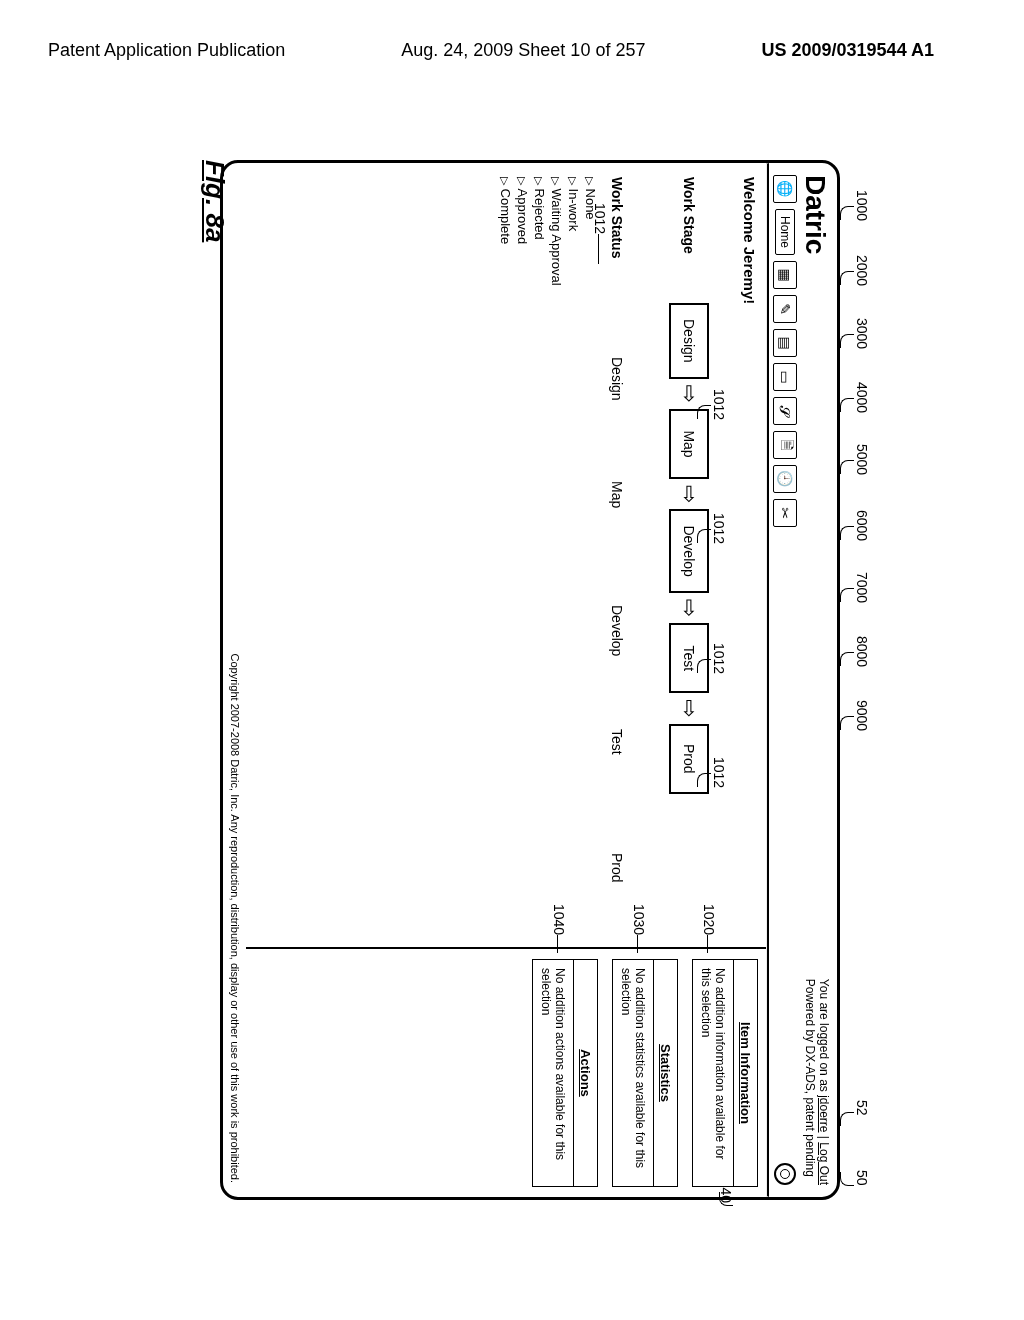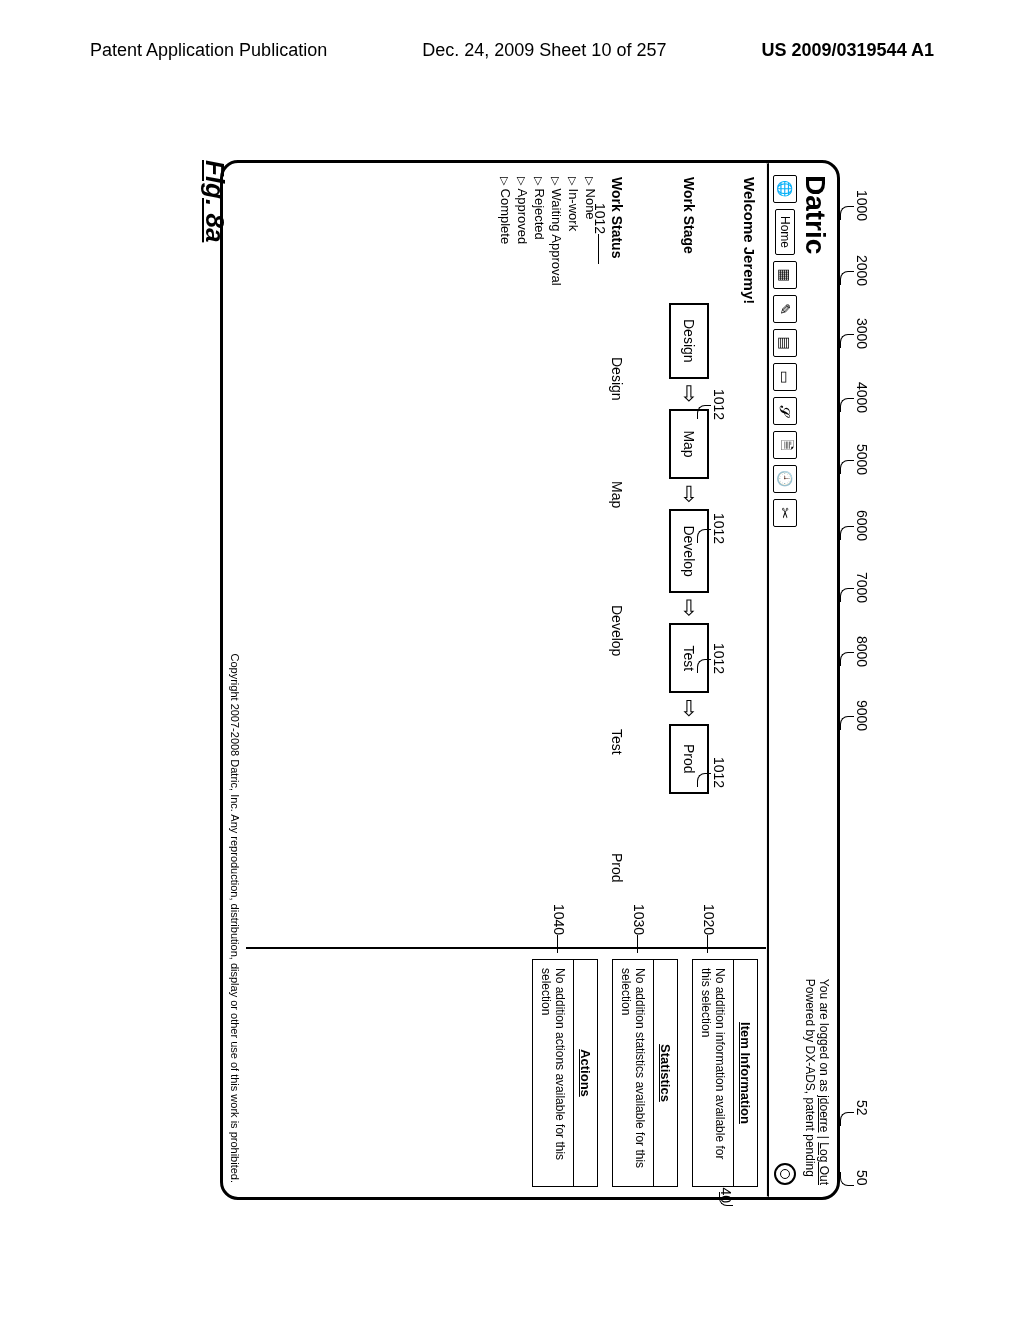--- a/index.html
+++ b/index.html
@@ -7,21 +7,21 @@
     margin: 0;
     font-family: Arial, Helvetica, sans-serif;
     background: #fff;
     width: 1024px;
     height: 1320px;
     position: relative;
   }
   .page-header {
     display: flex;
     justify-content: space-between;
-    padding: 40px 90px 15px 90px;
+    padding: 40px 90px 15px 48px;
     font-size: 18px;
   }
   .page-header .right { font-weight: bold; text-align: right; }
 
   .figure-wrap {
     transform: rotate(90deg);
     transform-origin: top left;
     position: absolute;
     top: 160px;
     left: 870px;
@@ -197,21 +197,21 @@
   
   .hook { position:absolute; border:1px solid #000; border-top:none; border-right:none; width:14px; height:14px; border-bottom-left-radius:8px; }
   .hook-r { position:absolute; border:1px solid #000; border-top:none; border-left:none; width:14px; height:14px; border-bottom-right-radius:8px; }
 
 </style>
 </head>
 <body>
 
 <div class="page-header">
   <span>Patent Application Publication</span>
-  <span>Dec. 24, 2009  Sheet 10 of 257</span>
+  <span>Aug. 24, 2009  Sheet 10 of 257</span>
   <span class="right">US 2009/0319544 A1</span>
 </div>
 
 <div class="figure-wrap">
 
   <div class="top-refs">
     <span class="ref" style="left:30px">1000</span>
     <span class="ref" style="left:95px">2000</span>
     <span class="ref" style="left:158px">3000</span>
     <span class="ref" style="left:222px">4000</span>

